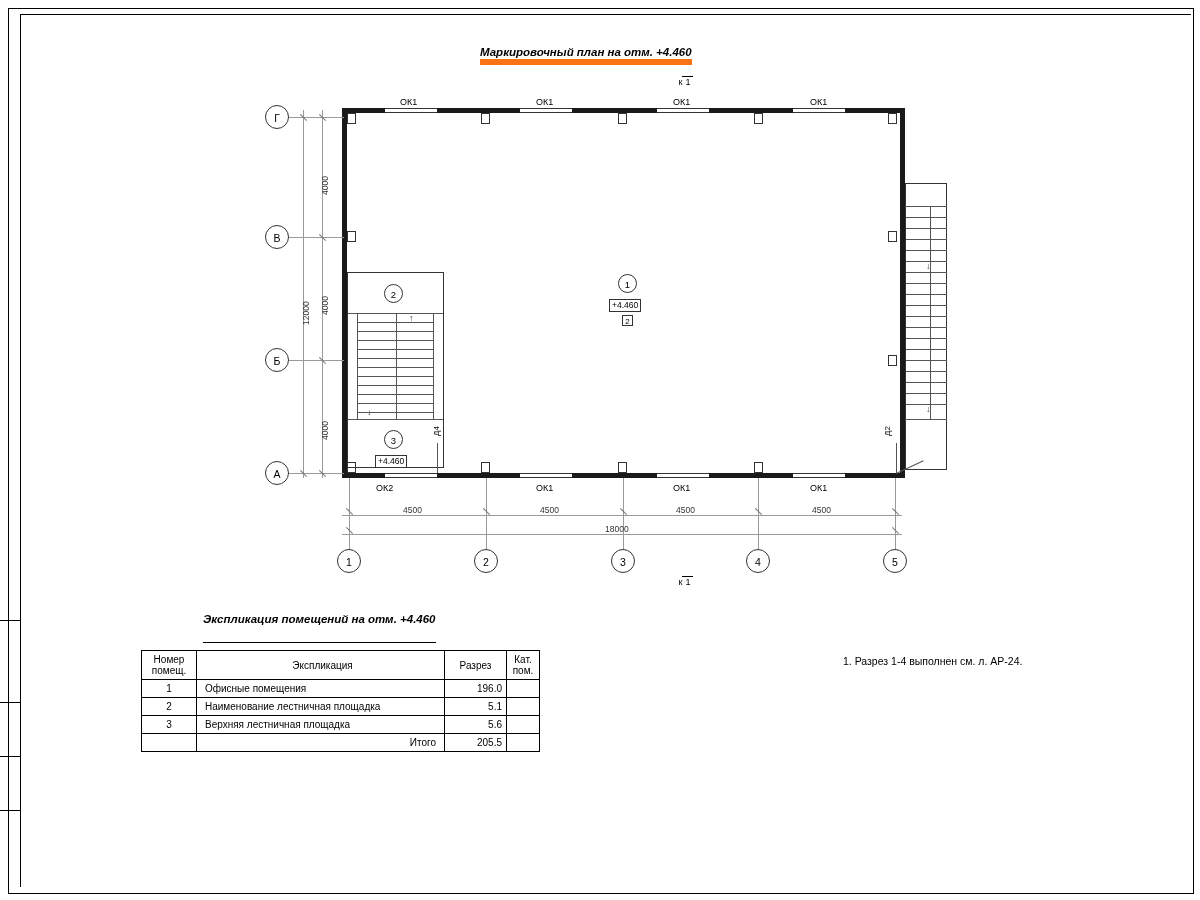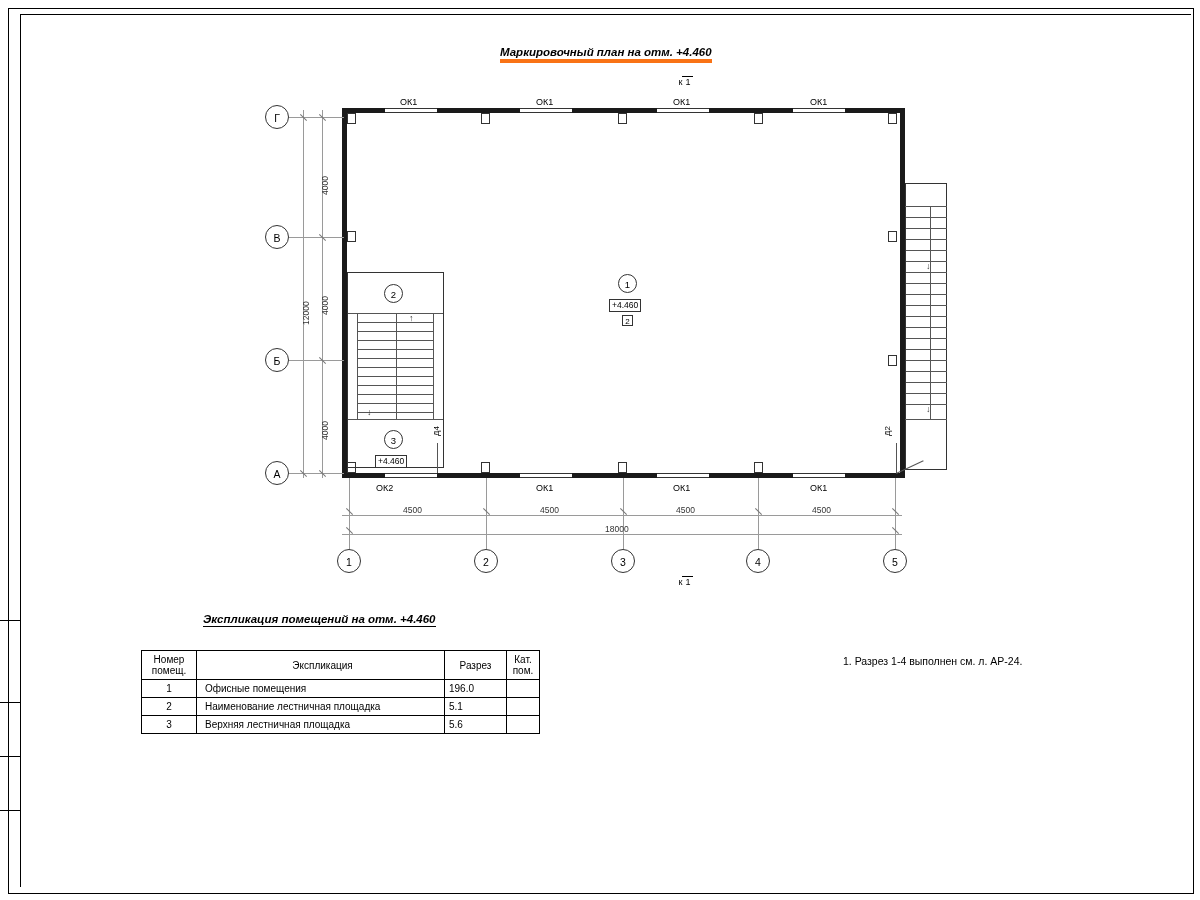--- a/index.html
+++ b/index.html
@@ -47,33 +47,32 @@
     height: 0;
   }
 
   
   .title-plan {
     position: absolute;
     left: 480px; top: 46px;
     font-size: 11.5px;
     font-style: italic;
     font-weight: bold;
-    border-bottom: 4px solid #f97316;
+    border-bottom: 6px solid #f97316;
     padding-bottom: 1px;
     white-space: nowrap;
-    margin-left: 20px;
   }
   .title-expl {
     position: absolute;
     left: 203px; top: 613px;
     font-size: 11.5px;
     font-style: italic;
     font-weight: bold;
     border-bottom: 1px solid #000;
-    padding-bottom: 1px;
+    padding-bottom: 17px;
     white-space: nowrap;
   }
 
   
   .wall {
     position: absolute;
     background: #1a1a1a;
   }
   .thin {
     position: absolute;
@@ -184,21 +183,21 @@
   }
   table.expl td, table.expl th {
     border: 1px solid #000;
     padding: 3px 4px;
     font-weight: normal;
     height: 18px;
     box-sizing: border-box;
   }
   .c-num { width: 55px; text-align: center; }
   .c-name { width: 248px; text-align: left; padding-left: 8px !important; }
-  .c-area { width: 62px; text-align: left; }
+  .c-area { width: 62px; text-align: right; }
   .c-kat { width: 33px; text-align: center; }
   th.c-num, th.c-name, th.c-area, th.c-kat { text-align: center; height: 44px; }
   td.total-lbl { text-align: right; padding-right: 8px !important; }
 
   .note {
     position: absolute;
     left: 843px; top: 655px;
     font-size: 10.5px;
     white-space: nowrap;
   }
@@ -437,17 +436,23 @@
         <td class="c-name">Наименование лестничная площадка</td>
         <td class="c-area">5.1</td>
         <td class="c-kat"></td>
       </tr>
       <tr>
         <td class="c-num">3</td>
         <td class="c-name">Верхняя лестничная площадка</td>
         <td class="c-area">5.6</td>
         <td class="c-kat"></td>
       </tr>
+      <tr>
+        <td class="c-num"></td>
+        <td class="c-name total-lbl">Итого</td>
+        <td class="c-area">205.5</td>
+        <td class="c-kat"></td>
+      </tr>
     </tbody>
   </table>
 
   <div class="note">1. Разрез 1-4 выполнен см. л. АР-24.</div>
 </div>
 
 </body></html>

